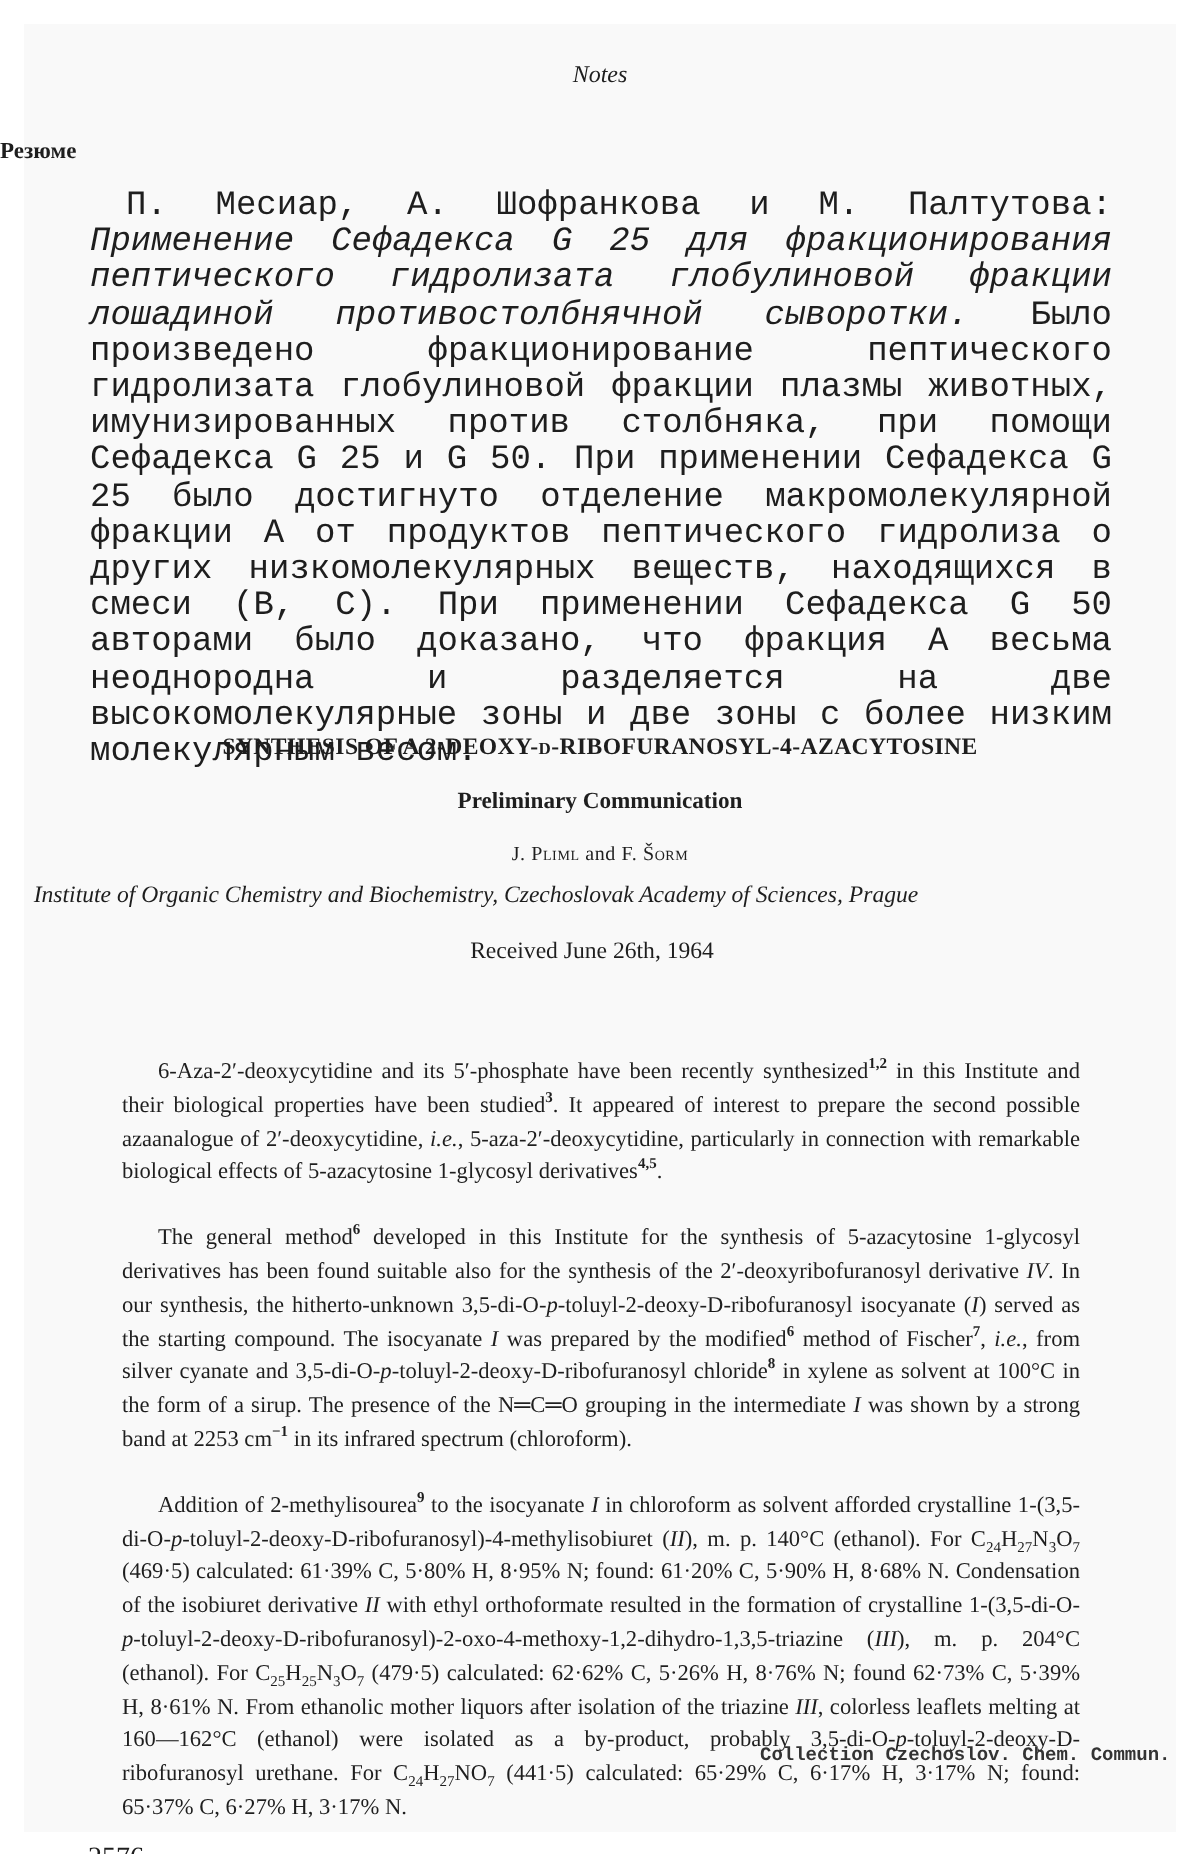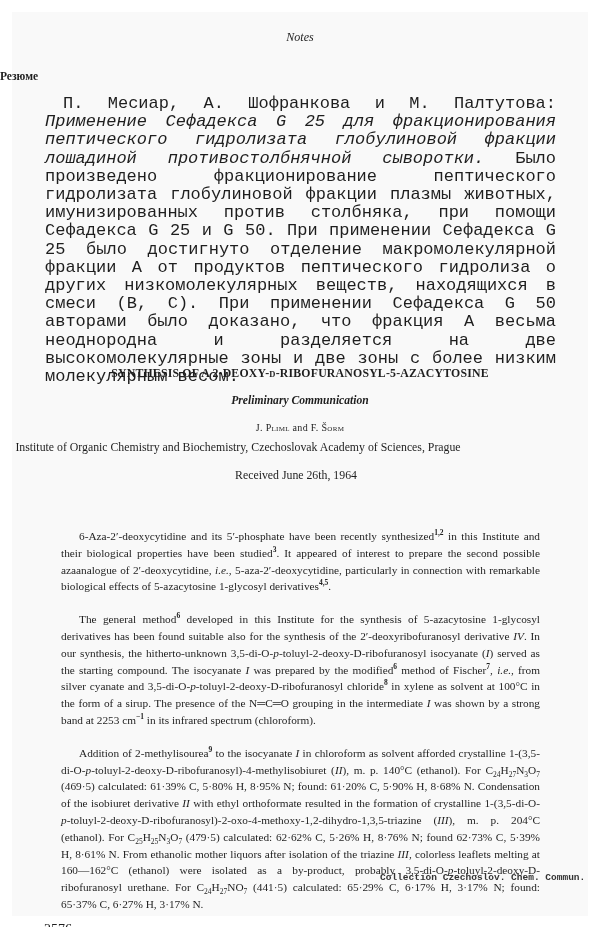--- a/index.html
+++ b/index.html
@@ -21,30 +21,30 @@
     position:absolute; top:95px; left:45px; width:511px;
     font-size:17px; line-height:18.2px; text-align:justify; text-indent:18px;font-family:Liberation Mono, monospace;
   }
   .article-title {
     position:absolute; top:366px; left:0; width:600px; text-align:center;
     font-weight:bold; font-size:11.8px; letter-spacing:0.2px;
   }
   .sc-d { font-size:8.5px; }
   .article-subtitle {
     position:absolute; top:394px; left:0; width:600px; text-align:center;
-    font-weight:bold; font-size:11.6px;font-style:italic;
+    font-weight:bold; font-size:11.6px;
   }
   .authors {
     position:absolute; top:422px; left:0; width:600px; text-align:center;
     font-size:10px; letter-spacing:0.3px;
   }
   .authors .sc { font-variant:small-caps; }
   .affiliation {
     position:absolute; top:440px; left:0; width:476px; text-align:center;
-    font-size:11.8px;
+    font-style:italic; font-size:11.8px;
   }
   .received {
     position:absolute; top:468px; left:0; width:592px; text-align:center;
     font-size:11.8px;
   }
   .body {
     position:absolute; top:512px; left:45px; width:511px;
     font-size:11.3px; line-height:16.8px; text-align:justify;
   }
   .body p { margin:16px; text-indent:18px; }
@@ -62,21 +62,21 @@
 <body>
 
 <div class="sheet"></div>
 
 <div class="txt running-head">Notes</div>
 
 <div class="txt resume-title">Резюме</div>
 
 <div class="txt resume-body"><span>П. Месиар, А. Шофранкова и М. Палтутова:</span> <i>Применение Сефадекса G 25 для фракционирования пептического гидролизата глобулиновой фракции лошадиной противостолбнячной сыворотки.</i> <span>Было произведено фракционирование пептического гидролизата глобулиновой фракции плазмы животных, имунизированных против столбняка, при помощи Сефадекса G 25 и G 50. При применении Сефадекса G 25 было достигнуто отделение макромолекулярной фракции A от продуктов пептического гидролиза о других низкомолекулярных веществ, находящихся в смеси (B, C). При применении Сефадекса G 50 авторами было доказано, что фракция A весьма неоднородна и разделяется на две высокомолекулярные зоны и две зоны с более низким молекулярным весом.</span></div>
 
-<div class="txt article-title"><span>SYNTHESIS OF A 2-DEOXY-</span><span class="sc-d">D</span><span>-RIBOFURANOSYL-5-AZACYTOSINE</span></div>
+<div class="txt article-title"><span>SYNTHESIS OF A 2-DEOXY-</span><span class="sc-d">D</span><span>-RIBOFURANOSYL-4-AZACYTOSINE</span></div>
 
 <div class="txt article-subtitle">Preliminary Communication</div>
 
 <div class="txt authors"><span>J.</span> <span class="sc">Pliml</span> <span>and</span> <span>F.</span> <span class="sc">Šorm</span></div>
 
 <div class="txt affiliation">Institute of Organic Chemistry and Biochemistry, Czechoslovak Academy of Sciences, Prague</div>
 
 <div class="txt received">Received June 26th, 1964</div>
 
 <div class="txt body">

